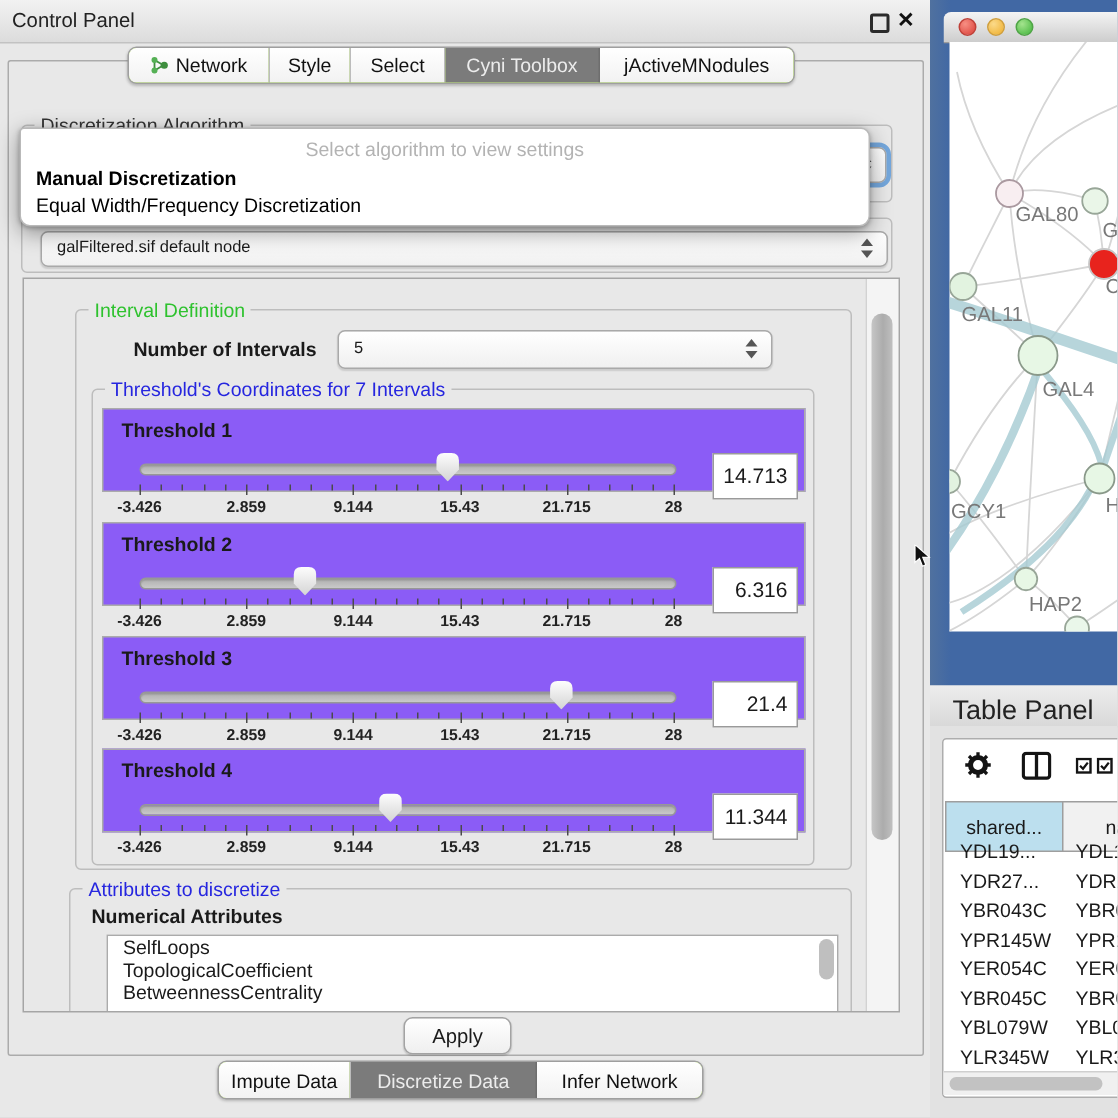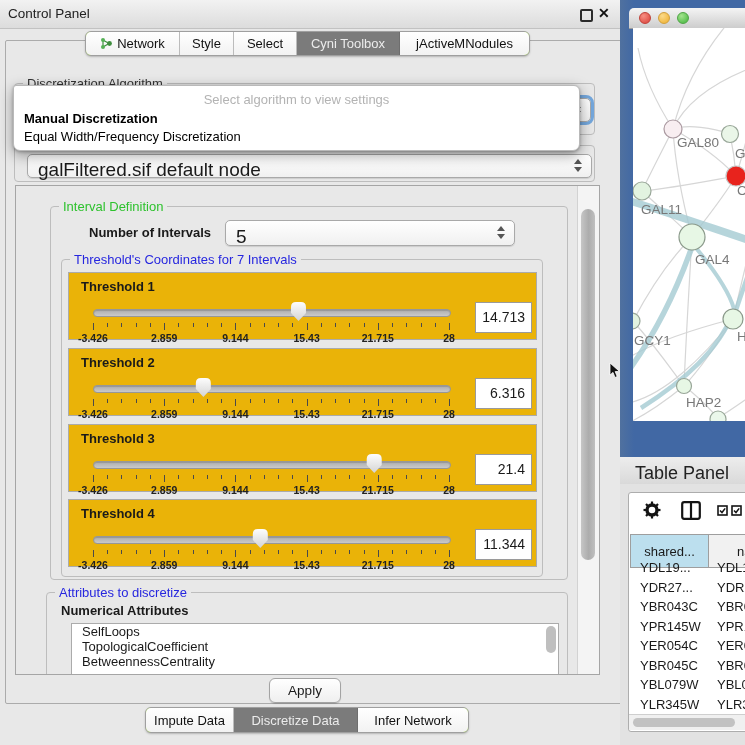--- a/index.html
+++ b/index.html
@@ -13,42 +13,42 @@
   .float-ico{position:absolute;left:580px;top:9px;width:9px;height:9px;border:2px solid #2B2B2B;border-radius:2px;}
   .close-ico{position:absolute;left:598px;top:5px;font-size:14px;font-weight:bold;color:#111;}
   
   .segbar{display:flex;border:1px solid #9F9F9F;border-radius:6px;overflow:hidden;height:23px;
     background:#bef264;box-shadow:0 1px 2px rgba(0,0,0,.22);}
   .seg{display:flex;align-items:center;justify-content:center;font-size:13px;color:#111;
     border-right:1px solid #BCBCBC;background:linear-gradient(#FFFFFF,#F2F2F2);box-sizing:border-box;gap:4px;}
   .seg:last-child{border-right:none;}
   .seg.sel{background:#7B7B7B;color:#ECECEC;border-right-color:#6E6E6E;}
   
-  .main-panel{left:5px;top:40px;width:609px;height:662px;border:1px solid #ABABAB;border-radius:2px;background:#E8E8E8;padding-left:27px;}
+  .main-panel{left:5px;top:40px;width:609px;height:662px;border:1px solid #ABABAB;border-radius:2px;background:#E8E8E8;}
   .group{position:absolute;border:1px solid #BDBDBD;border-radius:4px;box-sizing:border-box;}
   .gtitle{position:absolute;top:-8px;left:8px;background:#E8E8E8;padding:0 4px;font-size:13px;white-space:nowrap;}
   .gtitle.dark{color:#333;}
   .gtitle.green{color:#2EC22E;}
   .gtitle.blue{color:#2626DF;}
   .combo{position:absolute;background:linear-gradient(#FFFFFF,#F0F0F0);border:1px solid #A9A9A9;border-radius:5px;
-    box-sizing:border-box;box-shadow:0 1px 1px rgba(0,0,0,.12);font-size:19px;text-align:right;}
+    box-sizing:border-box;box-shadow:0 1px 1px rgba(0,0,0,.12);font-size:11px;text-align:right;}
   .combo .val{position:absolute;left:10px;top:4px;white-space:nowrap;}
   .spin-arrows{position:absolute;right:9px;top:4px;width:8px;height:16px;}
   .spin-arrows .up{width:0;height:0;border-left:4px solid transparent;border-right:4px solid transparent;
     border-bottom:5px solid #555;margin-bottom:3px;}
   .spin-arrows .dn{width:0;height:0;border-left:4px solid transparent;border-right:4px solid transparent;
     border-top:5px solid #555;}
   .focusring{outline:3px solid #74A7DC;outline-offset:0;}
   
   .scrollpane{left:14px;top:184px;width:583px;height:488px;border:1px solid #A5A5A5;background:#E8E8E8;overflow:hidden;}
   .vtrack{position:absolute;left:561px;top:0;width:21px;height:488px;background:#F4F4F4;border-left:1px solid #D2D2D2;}
   .vthumb{position:absolute;left:3px;top:23px;width:14px;height:351px;border-radius:7px;
     background:linear-gradient(90deg,#C6C6C6,#ACACAC 55%,#BFBFBF);}
   
-  .thr-panel{position:absolute;left:6px;width:469px;height:68px;border:1px solid #ABABAB;background:#eab308;box-sizing:border-box;}
+  .thr-panel{position:absolute;left:6px;width:469px;height:56px;border:1px solid #ABABAB;background:#8b5cf6;box-sizing:border-box;}
   .thr-label{position:absolute;left:12px;top:6px;font-size:13px;font-weight:bold;}
   .track{position:absolute;left:24px;top:36px;width:356px;height:6px;border:1px solid #979797;border-radius:4px;
     background:linear-gradient(#AFAFAF,#C9C9C9);box-shadow:inset 0 1px 1px rgba(0,0,0,.15);}
   .thumb{position:absolute;top:28px;width:17px;height:21px;background:linear-gradient(#FFFFFF,#D2D2D2);
     clip-path:path('M1 6 Q1 1 6 1 L11 1 Q16 1 16 6 L16 12 L8.5 20 L1 12 Z');
     filter:drop-shadow(0 1px 1px rgba(0,0,0,.35));}
   .tick{position:absolute;top:50px;width:1px;background:#4A4A4A;height:4px;}
   .tick.major{height:7px;}
   .tick-label{position:absolute;top:59px;transform:translateX(-50%);font-size:10.5px;font-weight:bold;color:#222;white-space:nowrap;}
   .valbox{position:absolute;left:406px;top:29px;width:57px;height:31px;background:#FFF;border:1px solid #9A9A9A;

